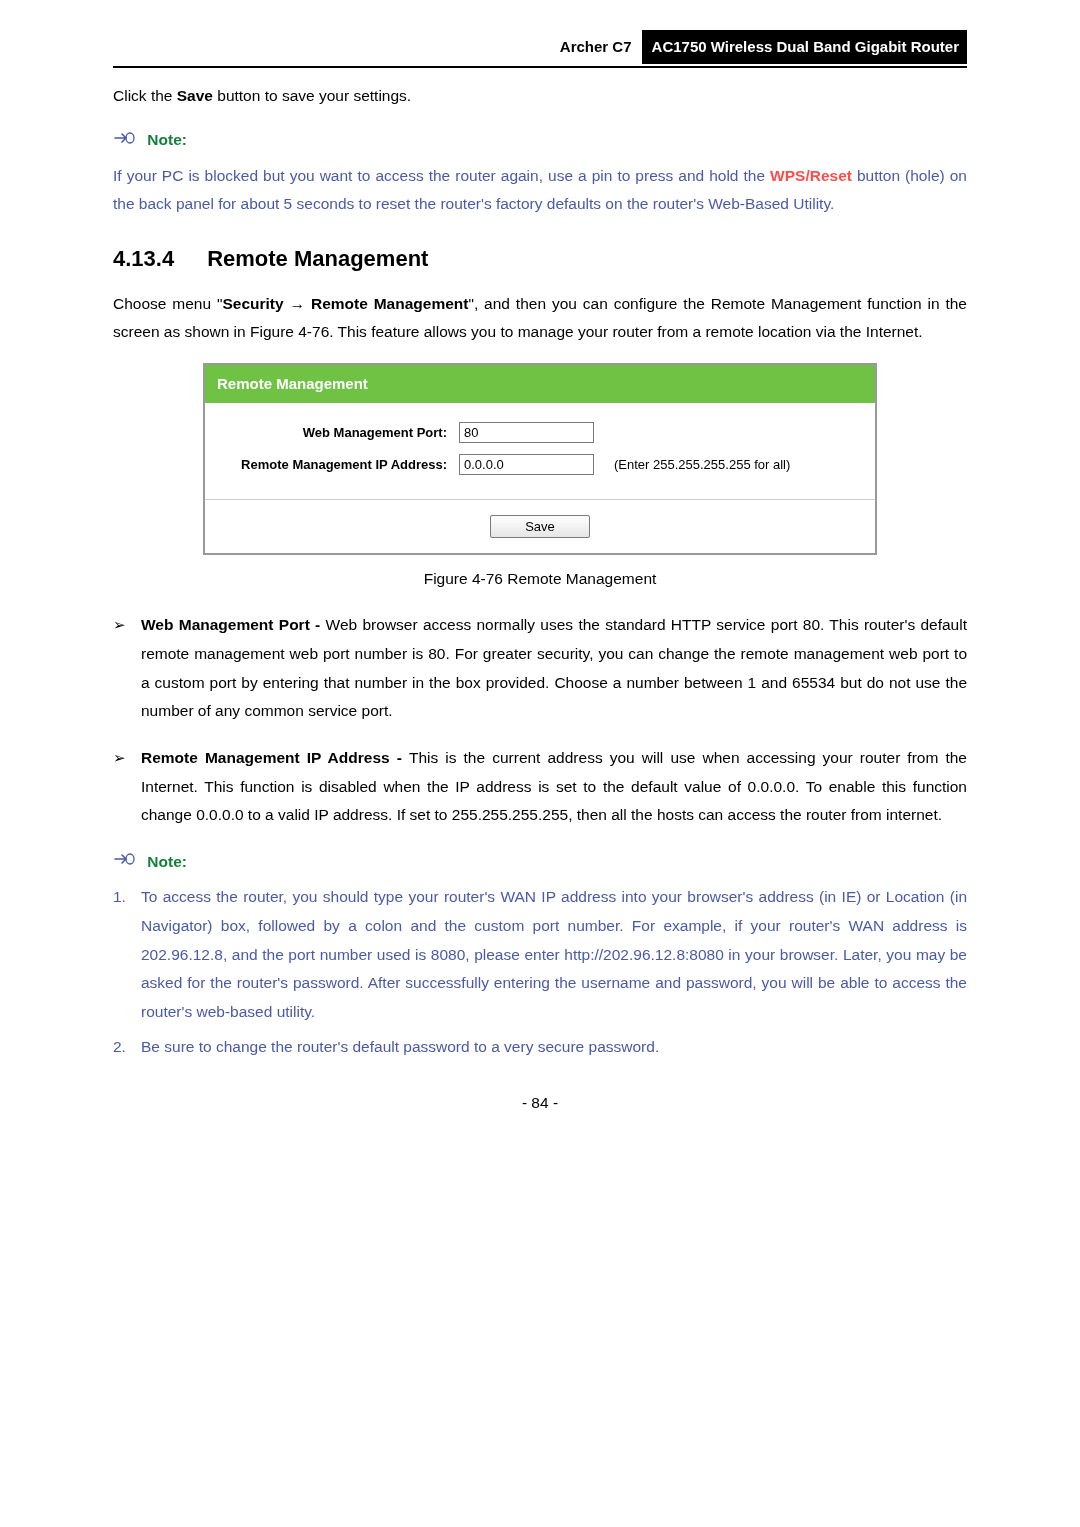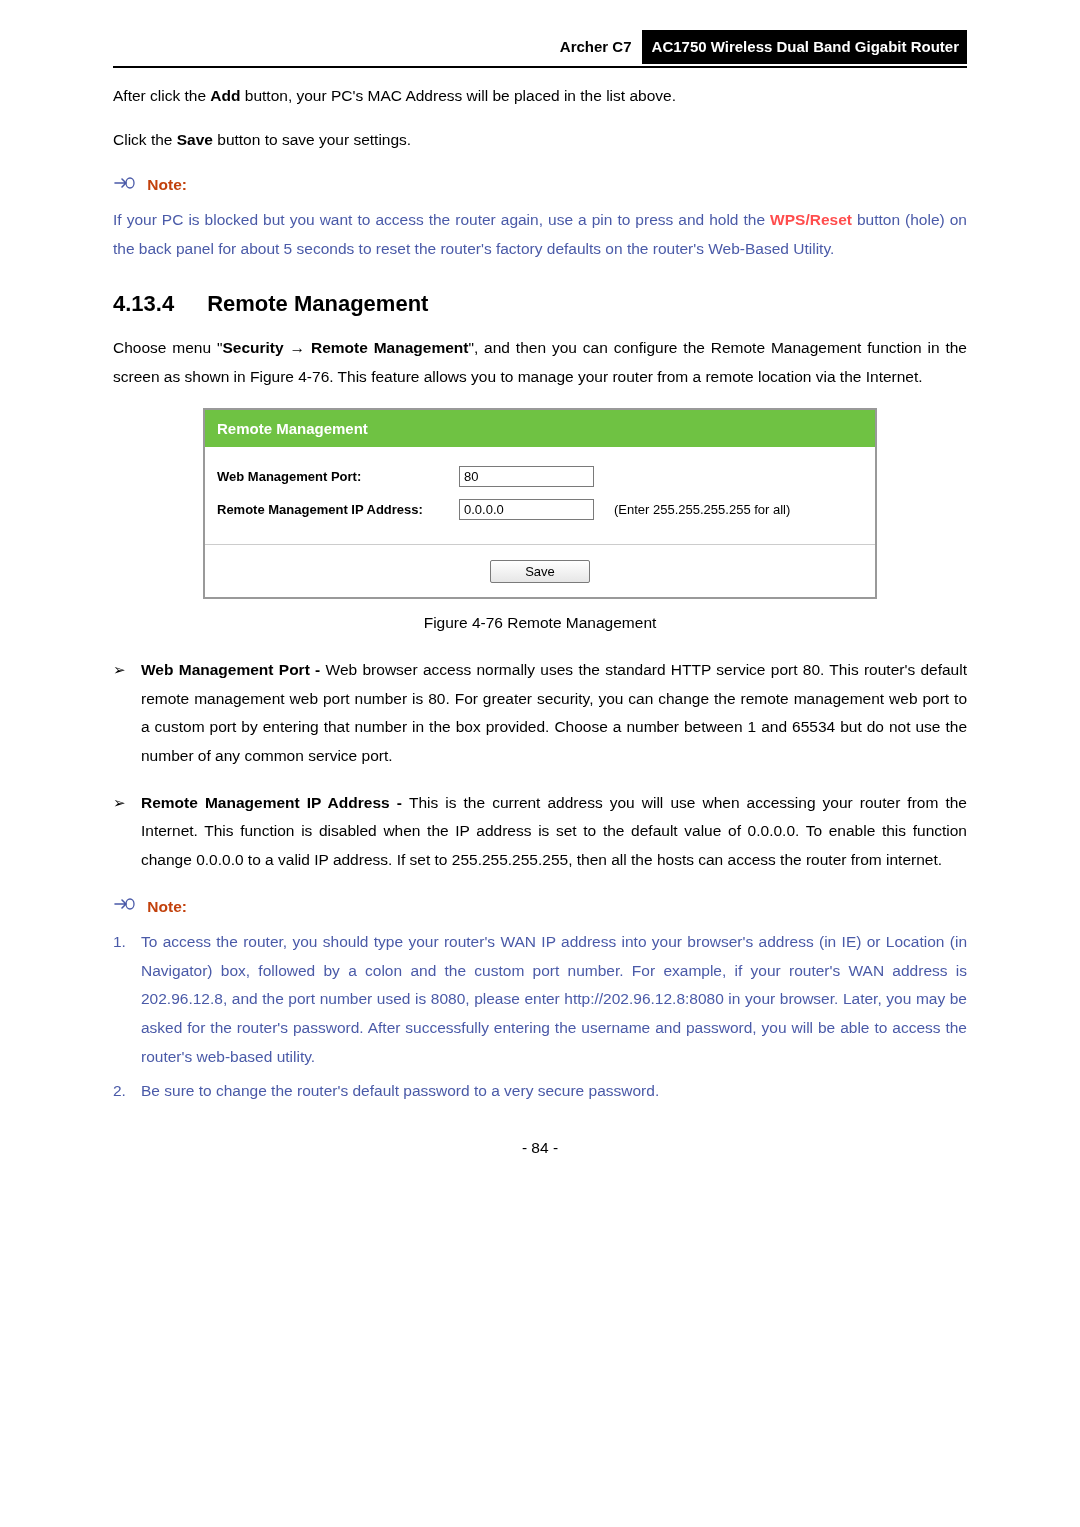--- a/index.html
+++ b/index.html
@@ -47,21 +47,21 @@
   .para {
     text-align: justify;
     margin: 10px 0 16px 0;
   }
   .note-icon {
     display: inline-block;
     vertical-align: middle;
     margin-right: 8px;
   }
   .note-label {
-    color: #c2410c;
+    color: #15803d;
     font-weight: bold;
   }
   .note-body {
     color: #4a5aa8;
     text-align: justify;
     margin: 6px 0 20px 0;
   }
   .note-body .redbold {
     color: #ff4d4d;
     font-weight: bold;
@@ -89,20 +89,21 @@
   .fig-body {
     padding: 18px 12px 8px 12px;
     display: grid;
     grid-template-columns: 230px auto;
     row-gap: 8px;
     column-gap: 12px;
     align-items: center;
     font-size: 13px;
   }
   .fig-label {
+    text-align: right;
     font-weight: bold;
     color: #000;
   }
   .fig-input {
     width: 125px;
     border: 1px solid #7a7a7a;
     padding: 2px 4px;
     font-size: 13px;
     font-family: Arial, sans-serif;
   }
@@ -173,23 +174,20 @@
 
 <div class="page">
 
   <div class="header-line">
     <span class="header-model">Archer C7</span>
     <span class="header-title">AC1750 Wireless Dual Band Gigabit Router</span>
   </div>
   <hr class="hr-thick">
 
 
-  <div class="para">
-    <span>After click the </span><span class="bold">Add</span><span> button, your PC's MAC Address will be placed in the list above.</span>
-  </div>
 
   <div class="para">
     <span>Click the </span><span class="bold">Save</span><span> button to save your settings.</span>
   </div>
 
   <div>
     <span class="note-icon">
       <svg width="22" height="16" viewBox="0 0 22 16">
         <path d="M2 8 H13 M13 8 L9 4 M13 8 L9 12" stroke="#4a5aa8" stroke-width="1.6" fill="none" stroke-linecap="round"></path>
         <ellipse cx="17" cy="8" rx="4" ry="5" fill="none" stroke="#4a5aa8" stroke-width="1.3"></ellipse>

